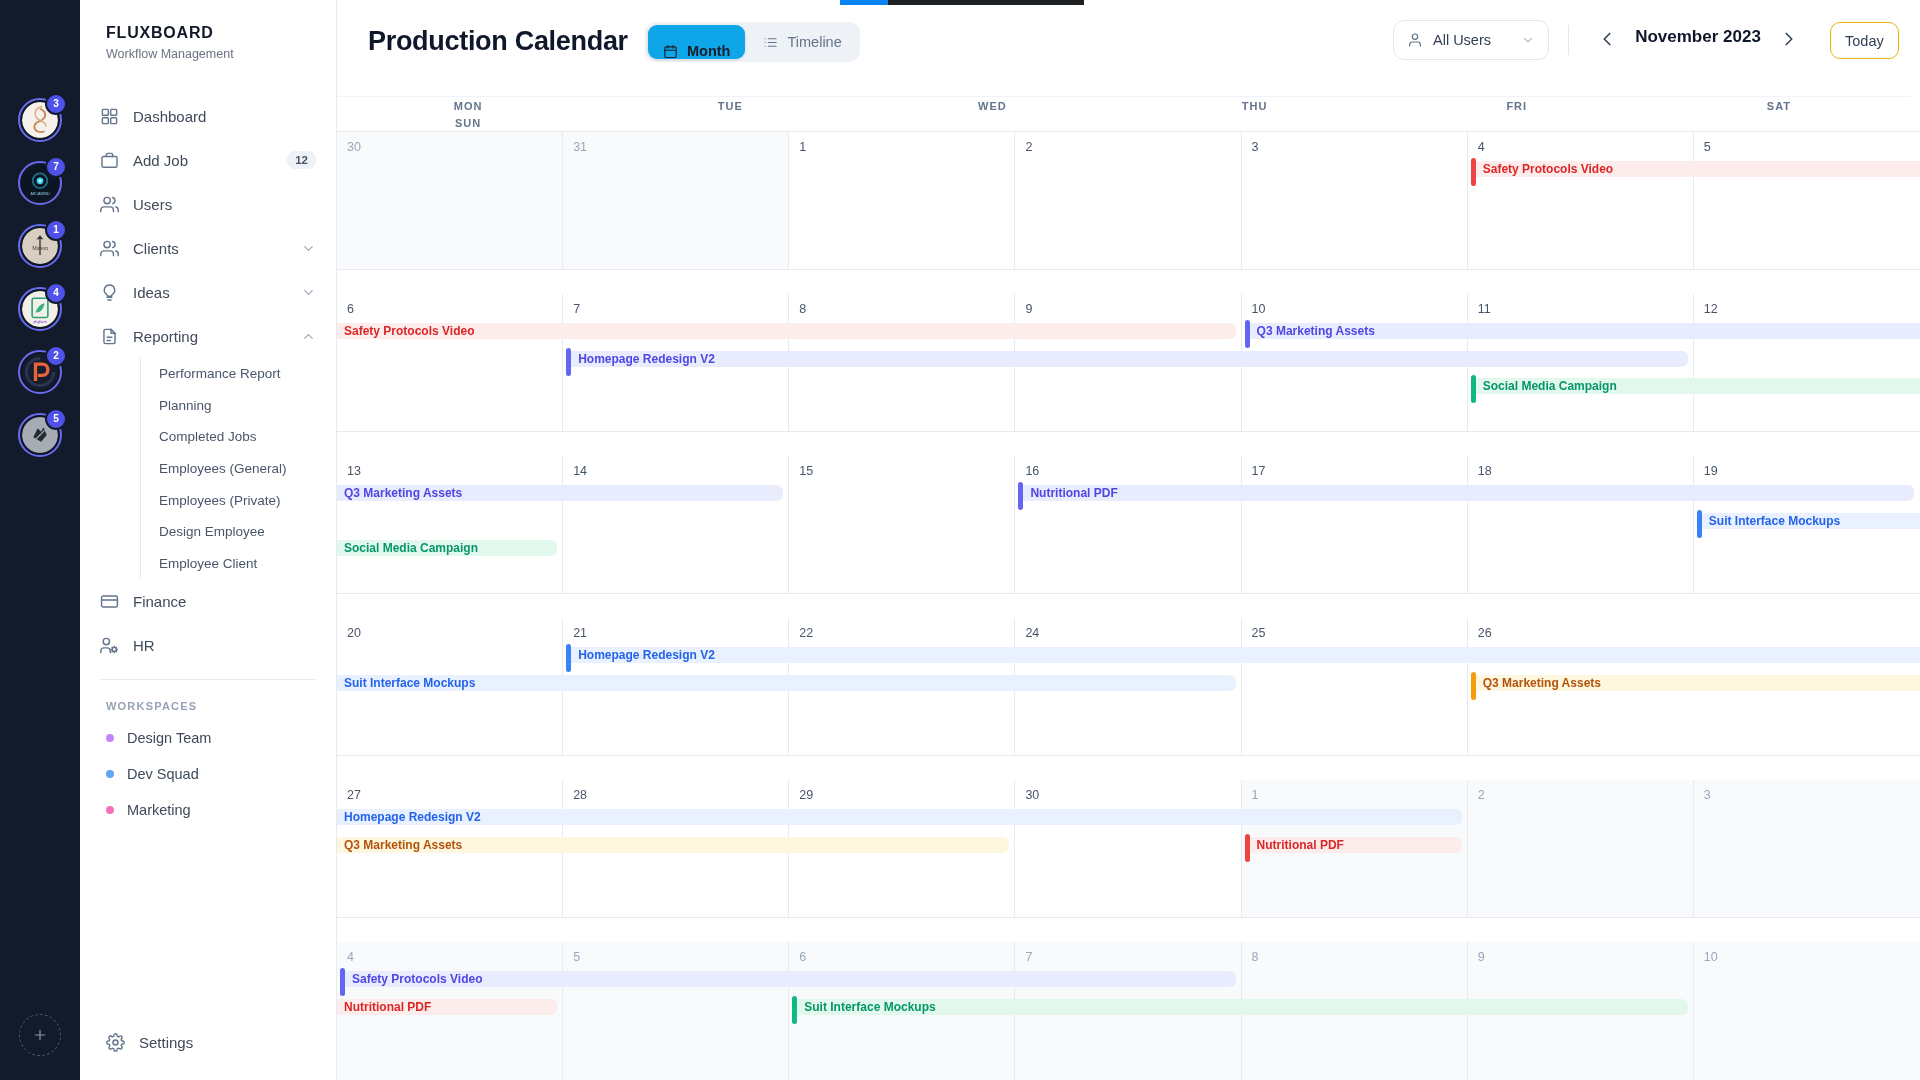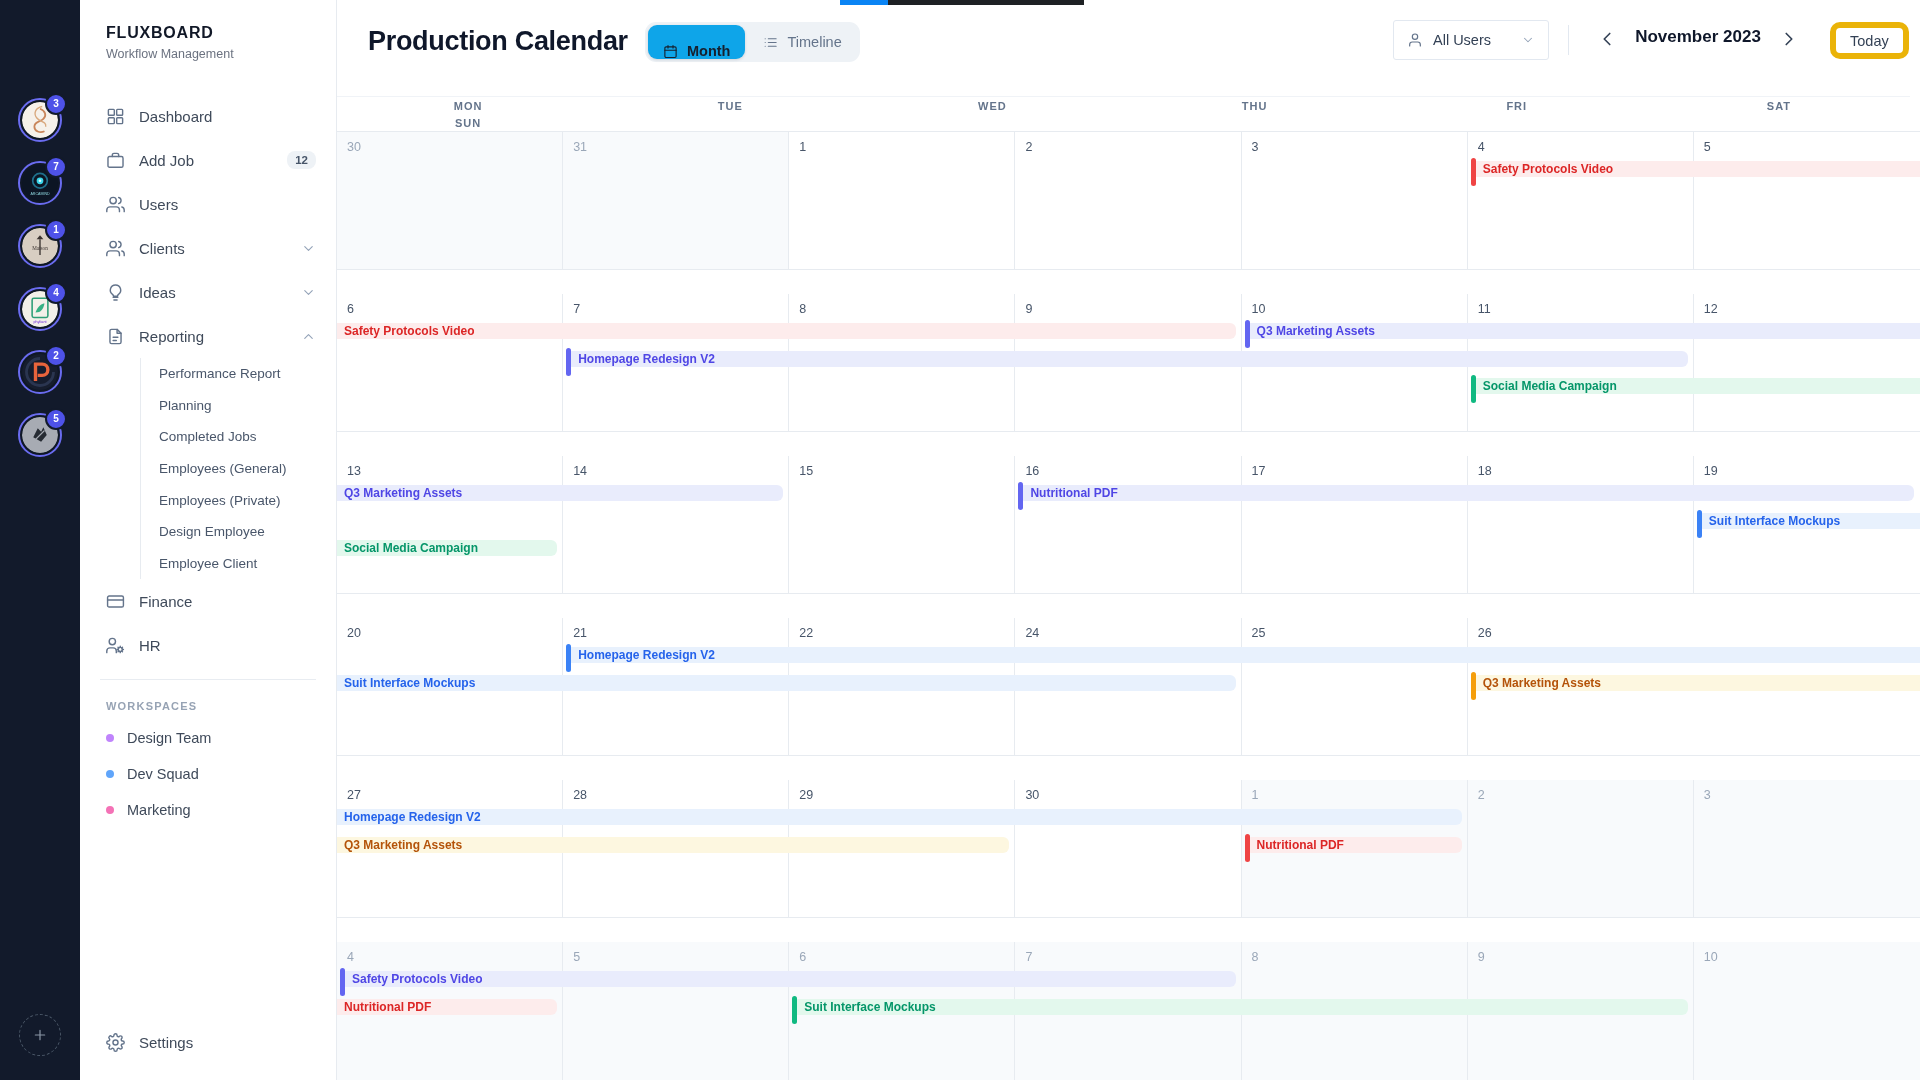--- a/index.html
+++ b/index.html
@@ -21,21 +21,21 @@
           border:1.6px dashed #4b5868;color:#8a96a6;display:flex;align-items:center;justify-content:center;cursor:pointer;}
   .plus-btn .icon{width:16px;height:16px;}
 
   
   .sidebar{position:absolute;left:80px;top:0;width:257px;height:1080px;background:#fff;
            border-right:1px solid #e7ebf0;box-sizing:border-box;}
   .brand{position:absolute;top:24px;left:26px;}
   .brand-name{font-size:16px;font-weight:800;letter-spacing:.8px;color:#111827;}
   .brand-tag{margin-top:5px;font-size:12.5px;color:#6b7280;}
   .menu{position:absolute;top:94px;left:0;right:0;}
-  .mi{display:flex;align-items:center;height:44px;padding:0 20px 0 26px;gap:14px;font-size:15px;color:#3f4a5a;cursor:pointer;}
+  .mi{display:flex;align-items:center;height:44px;padding:0 20px 0 20px;gap:14px;font-size:15px;color:#3f4a5a;cursor:pointer;}
   .mi .icon{width:19px;height:19px;color:#64748b;}
   .mi .chev{width:15px;height:15px;color:#94a3b8;margin-left:auto;}
   .mi .count{margin-left:auto;background:#eef2f6;color:#475569;font-size:11.5px;font-weight:600;
              padding:3px 8px;border-radius:8px;}
   .sub{margin-left:60px;border-left:1.5px solid #e7ebf0;}
   .si{display:flex;align-items:center;height:31.6px;padding-left:18px;font-size:13.5px;color:#49566a;cursor:pointer;}
   .sep{height:1px;background:#e8ecf1;margin:12px 20px 0 20px;}
   .ws-label{margin:20px 0 8px 26px;font-size:11px;font-weight:700;letter-spacing:1.2px;color:#97a3b4;}
   .ws{display:flex;align-items:center;gap:13px;height:36px;padding:0 26px;font-size:14.5px;color:#3f4a5a;cursor:pointer;}
   .ws .dot{width:8px;height:8px;border-radius:50%;}
@@ -48,30 +48,30 @@
   .progress-artifact span{display:block;height:100%;}
 
   
   .page-title{position:absolute;left:368px;top:26px;font-size:27px;font-weight:700;letter-spacing:-.3px;color:#0f172a;}
   .view-toggle{position:absolute;left:645px;top:22px;height:40px;background:#eef2f6;border-radius:11px;
                display:flex;align-items:center;padding:0 3px;gap:3px;box-sizing:border-box;}
   .vt-btn{display:flex;align-items:center;gap:9px;height:34px;padding:0 15px;border-radius:9px;
           font-size:14.5px;color:#64748b;cursor:pointer;}
   .vt-btn .icon{width:15px;height:15px;}
   .vt-btn.active{background:#0ea5e9;color:#16202e;font-weight:700;box-shadow:0 1px 3px rgba(15,23,42,.14);align-items:flex-end;}
-  .user-filter{position:absolute;left:1393px;top:20px;width:156px;height:40px;border:1px solid #e2e8f0;border-radius:3px;
+  .user-filter{position:absolute;left:1393px;top:20px;width:156px;height:40px;border:1px solid #e2e8f0;border-radius:11px;
           display:flex;align-items:center;padding:0 13px;gap:10px;box-sizing:border-box;font-size:14.5px;color:#334155;cursor:pointer;}
   .user-filter .u-icon{width:16px;height:16px;color:#64748b;}
   .user-filter .chev{width:14px;height:14px;color:#94a3b8;margin-left:auto;}
   .hdr-sep{position:absolute;left:1568px;top:25px;width:1px;height:30px;background:#e2e8f0;}
   .nav-btn{position:absolute;top:28px;width:22px;height:22px;color:#334155;cursor:pointer;}
   .nav-prev{left:1596px;}
   .nav-next{left:1778px;}
   .month-label{position:absolute;left:1622px;top:27px;width:152px;text-align:center;font-size:17px;font-weight:700;color:#0f172a;}
-  .today-btn{position:absolute;left:1830px;top:22px;height:37px;padding:0 14px;border:6px solid #eab308;border-radius:10px;
+  .today-btn{position:absolute;left:1830px;top:22px;height:37px;padding:0 14px;border:1px solid #eab308;border-radius:10px;
           display:flex;align-items:center;font-size:14.5px;font-weight:500;color:#334155;box-sizing:border-box;cursor:pointer;}
 
   
   .day-header{position:absolute;left:337px;right:10px;top:96px;height:35px;display:grid;grid-template-columns:repeat(6,1fr);
           border-top:1px solid #f0f3f7;box-sizing:border-box;}
   .dh{display:flex;align-items:center;justify-content:center;font-size:11px;font-weight:700;letter-spacing:1px;color:#64748b;}
   .grid{position:absolute;left:337px;right:0;top:131px;bottom:0;display:grid;grid-template-rows:repeat(6,1fr);
         border-top:1px solid #e7ebf0;gap:24px;}
   .week{position:relative;}
   .week:not(:last-child){border-bottom:1px solid #e7ebf0;}

